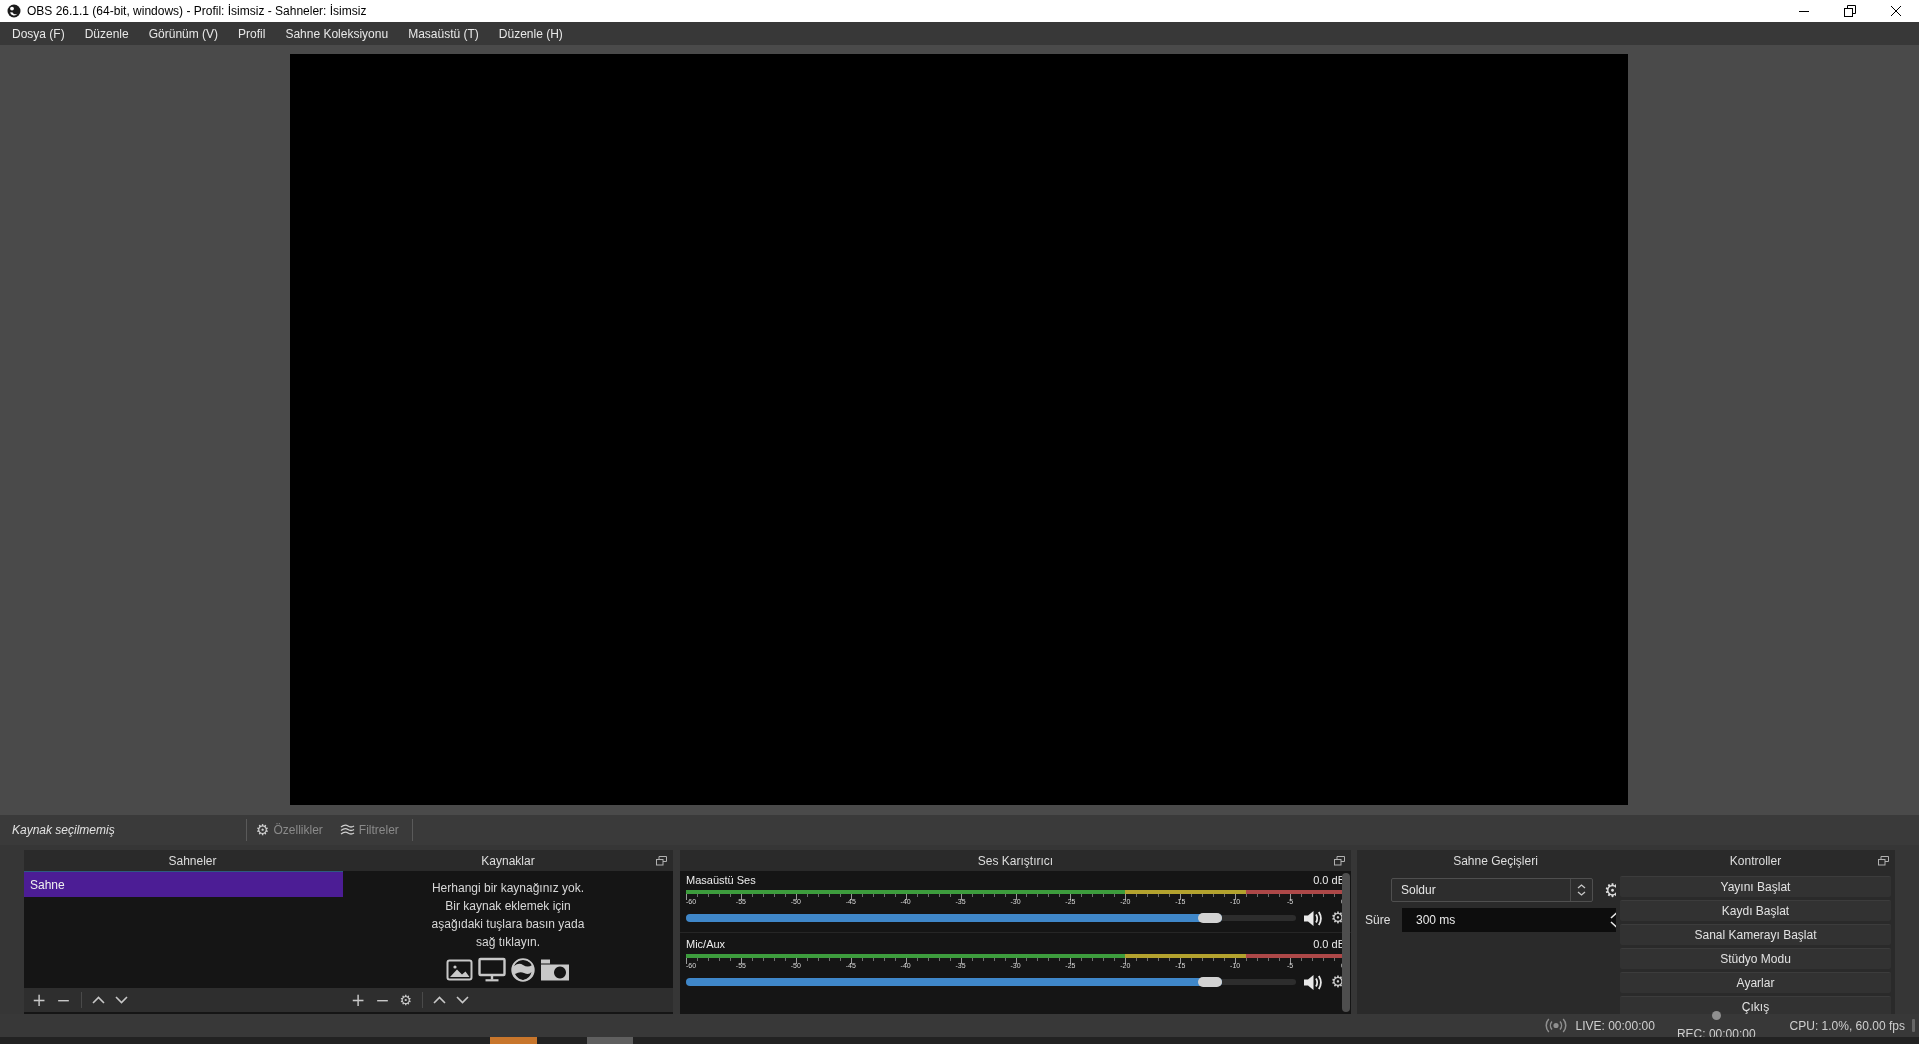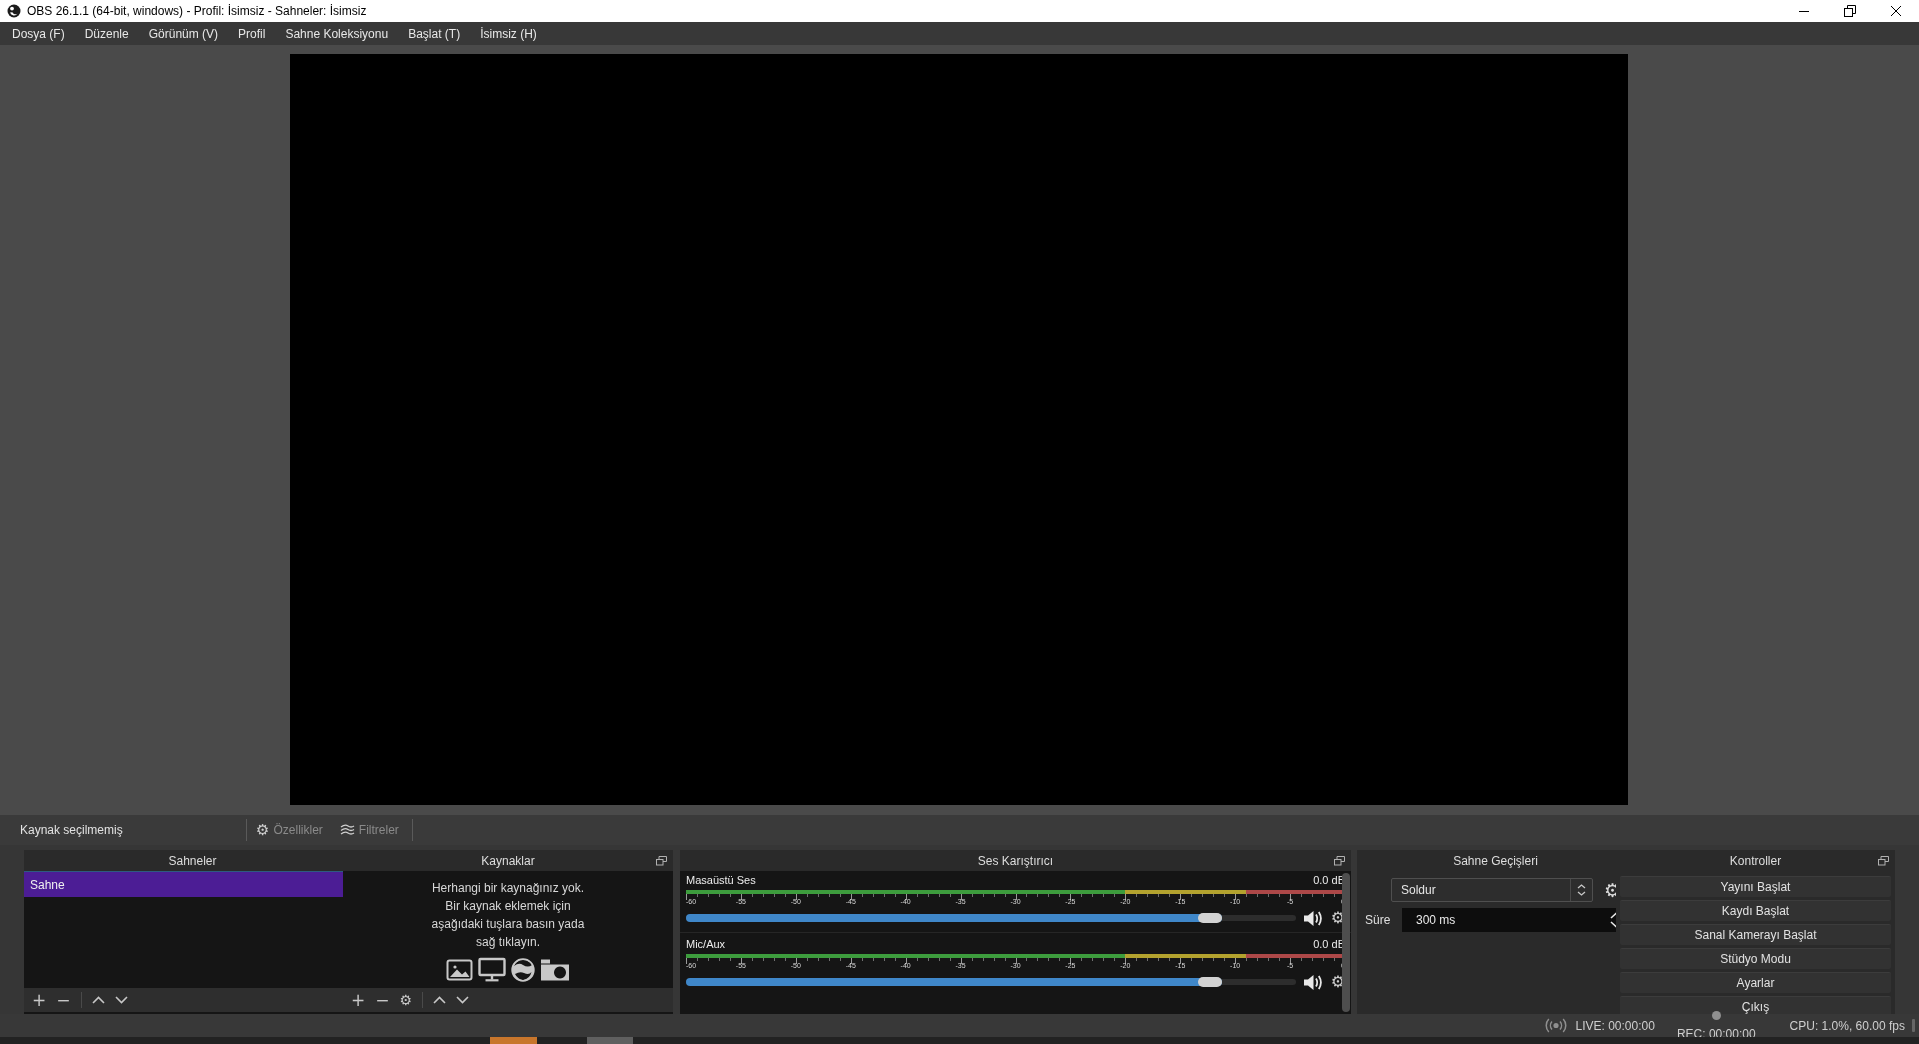--- a/index.html
+++ b/index.html
@@ -34,21 +34,21 @@
 
   
   .main { position:absolute; top:45px; left:0; right:0; height:770px; background:#4a4a4a; }
   .canvas { position:absolute; left:290px; top:9px; width:1338px; height:751px; background:#000; }
 
   
   .src-toolbar {
     position:absolute; top:815px; left:0; right:0; height:30px;
     background:#3a3a3a; display:flex; align-items:center;
   }
-  .src-status { width:246px; padding-left:20px; color:#e2e2e2; }
+  .src-status { width:246px; padding-left:12px; color:#e2e2e2;font-style:italic; }
   .vsep { width:1px; height:22px; background:#5a5a5a; }
   .tool-btn { display:flex; align-items:center; gap:4px; color:#8a8a8a; }
   .tool-btn .gear-glyph { font-family:"DejaVu Sans",sans-serif; font-size:15px; color:#d0d0d0; }
   #properties-button { margin-left:9px; }
   #filters-button { margin-left:17px; margin-right:13px; }
 
   
   .docks { position:absolute; top:850px; left:0; right:0; height:164px; }
   .panel { position:absolute; top:0; bottom:0; }
   #panel-scenes      { left:0;      width:337px;margin-left:24px; }
@@ -171,22 +171,22 @@
     </div>
   </div>
 </div>
 
 <div class="menubar" id="menubar">
     <div class="menu-item">Dosya (F)</div>
     <div class="menu-item">Düzenle</div>
     <div class="menu-item">Görünüm (V)</div>
     <div class="menu-item">Profil</div>
     <div class="menu-item">Sahne Koleksiyonu</div>
-    <div class="menu-item">Başlat (T)</div>
-    <div class="menu-item">İsimsiz (H)</div>
+    <div class="menu-item">Masaüstü (T)</div>
+    <div class="menu-item">Düzenle (H)</div>
   </div>
 
 <div class="main">
   <div class="canvas"></div>
 </div>
 
 <div class="src-toolbar">
   <div class="src-status">Kaynak seçilmemiş</div>
   <div class="vsep"></div>
   <div class="tool-btn" id="properties-button">

